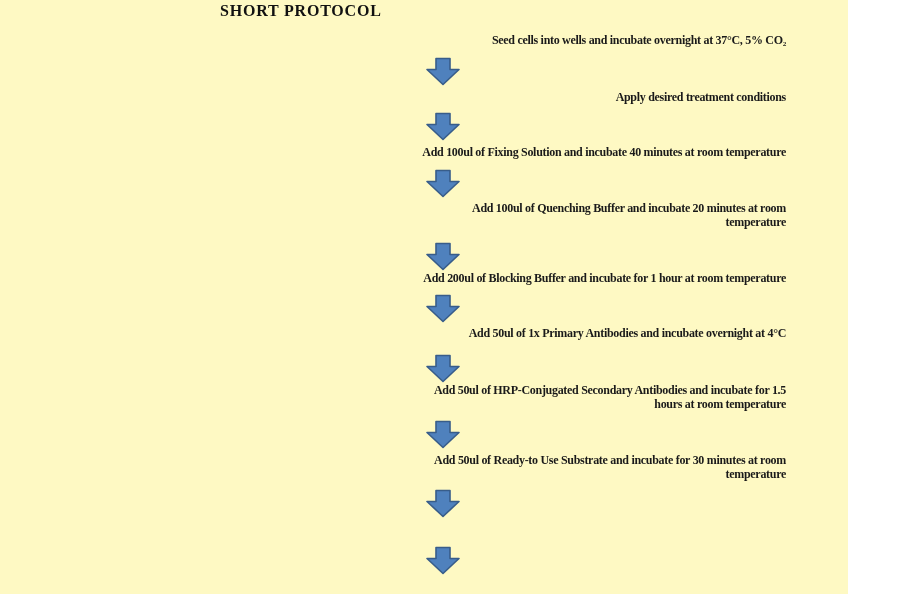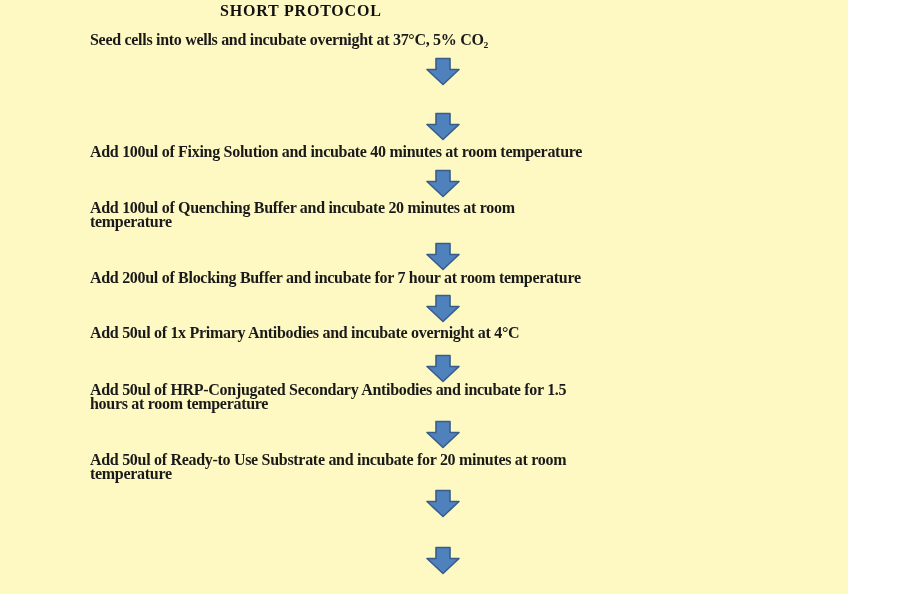--- a/index.html
+++ b/index.html
@@ -20,24 +20,24 @@
     left: 220px;
     top: 2px;
     font-size: 16px;
     font-weight: bold;
     color: #111111;
     letter-spacing: 0.8px;
     white-space: nowrap;
   }
   .step {
     position: absolute;
-    left: 90px;
+    left: 82px;
     width: 704px;
-    text-align: left;
-    font-size: 16px;
+    text-align: right;
+    font-size: 12px;
     font-weight: bold;
     color: #1a1a1a;
     letter-spacing: -0.3px;
     line-height: 14px;
     white-space: pre-line;
   }
   .arrow {
     position: absolute;
     left: 425px;
     width: 36px;
@@ -57,20 +57,21 @@
   <div class="page-title">SHORT PROTOCOL</div>
 
   <div class="step" style="top:33px">Seed cells into wells and incubate overnight at 37°C, 5% CO₂</div>
 
   <div class="arrow" style="top:57px">
     <svg viewBox="0 0 36 29">
       <polygon points="11,1.5 25,1.5 25,12.5 34,12.5 18,27.5 2,12.5 11,12.5" stroke-width="1.6" stroke-linejoin="round" fill="#4f81bd" stroke="#385d8a"></polygon>
     </svg>
   </div>
 
+  <div class="step" style="top:90px">Apply desired treatment conditions</div>
 
   <div class="arrow" style="top:112px">
     <svg viewBox="0 0 36 29">
       <polygon points="11,1.5 25,1.5 25,12.5 34,12.5 18,27.5 2,12.5 11,12.5" stroke-width="1.6" stroke-linejoin="round" fill="#4f81bd" stroke="#385d8a"></polygon>
     </svg>
   </div>
 
   <div class="step" style="top:145px">Add 100ul of Fixing Solution and incubate 40 minutes at room temperature</div>
 
   <div class="arrow" style="top:169px">
@@ -81,21 +82,21 @@
 
   <div class="step" style="top:201px">Add 100ul of Quenching Buffer and incubate 20 minutes at room
 temperature</div>
 
   <div class="arrow" style="top:242px">
     <svg viewBox="0 0 36 29">
       <polygon points="11,1.5 25,1.5 25,12.5 34,12.5 18,27.5 2,12.5 11,12.5" stroke-width="1.6" stroke-linejoin="round" fill="#4f81bd" stroke="#385d8a"></polygon>
     </svg>
   </div>
 
-  <div class="step" style="top:271px">Add 200ul of Blocking Buffer and incubate for 7 hour at room temperature</div>
+  <div class="step" style="top:271px">Add 200ul of Blocking Buffer and incubate for 1 hour at room temperature</div>
 
   <div class="arrow" style="top:294px">
     <svg viewBox="0 0 36 29">
       <polygon points="11,1.5 25,1.5 25,12.5 34,12.5 18,27.5 2,12.5 11,12.5" stroke-width="1.6" stroke-linejoin="round" fill="#4f81bd" stroke="#385d8a"></polygon>
     </svg>
   </div>
 
   <div class="step" style="top:326px">Add 50ul of 1x Primary Antibodies and incubate overnight at 4°C</div>
 
   <div class="arrow" style="top:354px">
@@ -106,21 +107,21 @@
 
   <div class="step" style="top:383px">Add 50ul of HRP-Conjugated Secondary Antibodies and incubate for 1.5
 hours at room temperature</div>
 
   <div class="arrow" style="top:420px">
     <svg viewBox="0 0 36 29">
       <polygon points="11,1.5 25,1.5 25,12.5 34,12.5 18,27.5 2,12.5 11,12.5" stroke-width="1.6" stroke-linejoin="round" fill="#4f81bd" stroke="#385d8a"></polygon>
     </svg>
   </div>
 
-  <div class="step" style="top:453px">Add 50ul of Ready-to Use Substrate and incubate for 20 minutes at room
+  <div class="step" style="top:453px">Add 50ul of Ready-to Use Substrate and incubate for 30 minutes at room
 temperature</div>
 
   <div class="arrow" style="top:489px">
     <svg viewBox="0 0 36 29">
       <polygon points="11,1.5 25,1.5 25,12.5 34,12.5 18,27.5 2,12.5 11,12.5" stroke-width="1.6" stroke-linejoin="round" fill="#4f81bd" stroke="#385d8a"></polygon>
     </svg>
   </div>
 
 
   <div class="arrow" style="top:546px">

